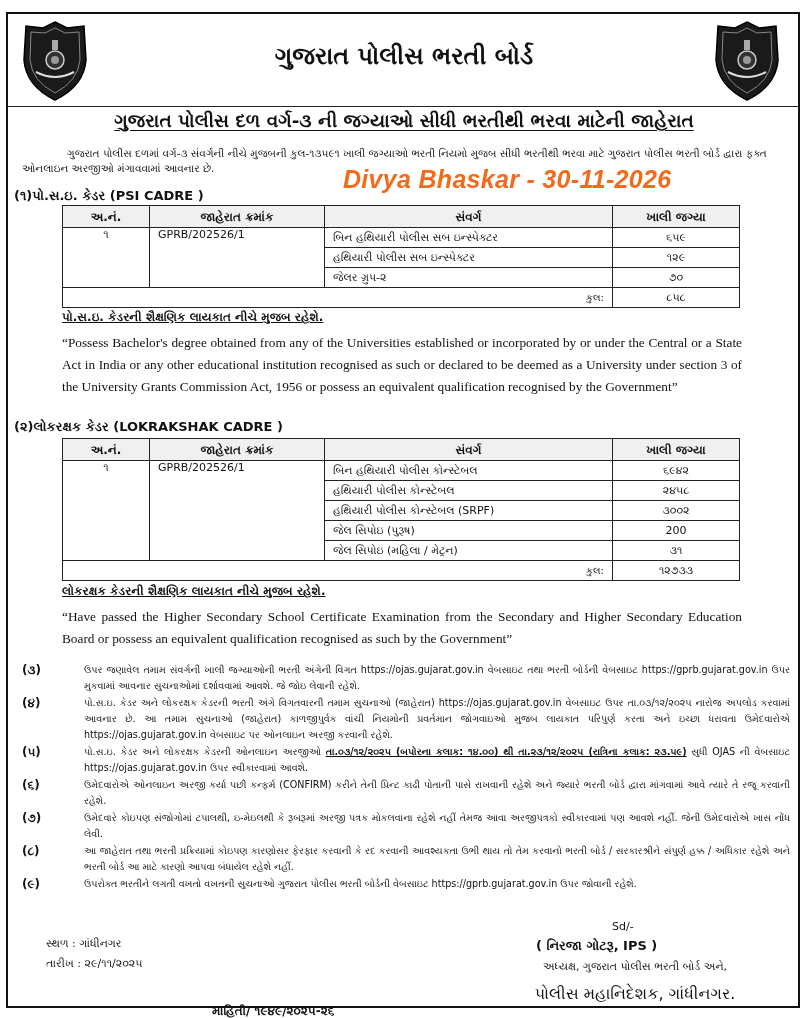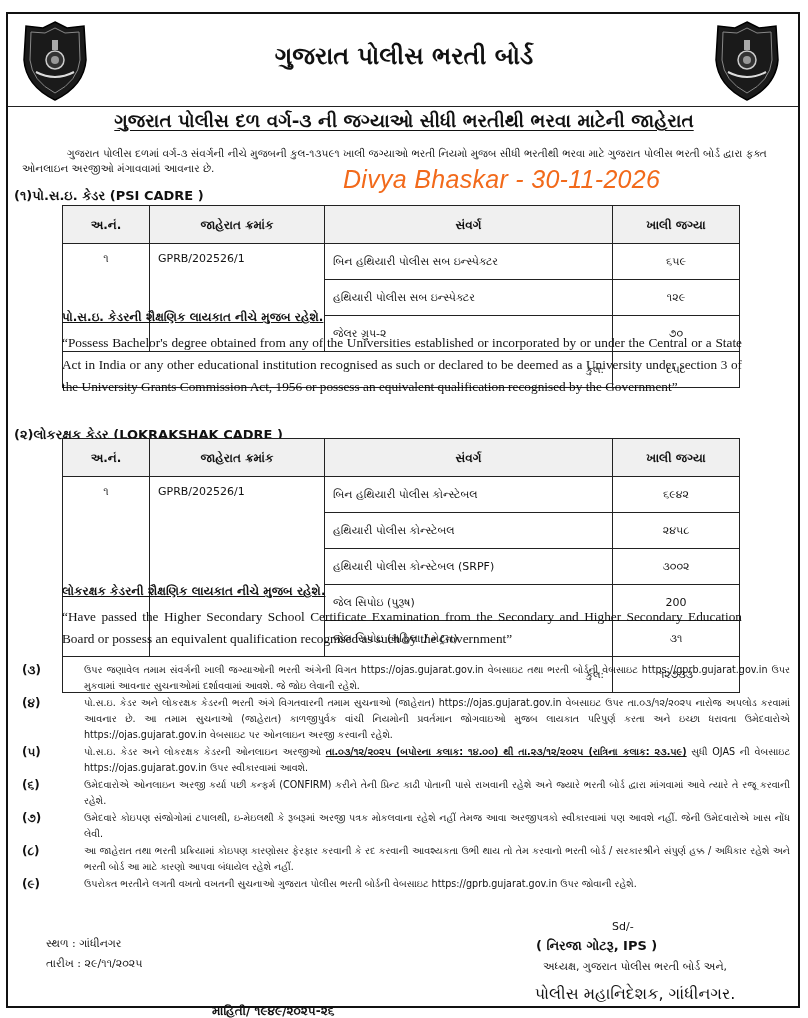--- a/index.html
+++ b/index.html
@@ -5,24 +5,24 @@
     html, body { margin: 0; padding: 0; background: #ffffff; }
     body { width: 808px; height: 1018px; position: relative; overflow: hidden; font-family: "DejaVu Sans", sans-serif; color: #111; }
     .frame { position: absolute; left: 6px; top: 12px; width: 794px; height: 996px; border: 2px solid #111; box-sizing: border-box; }
     .logo { position: absolute; top: 20px; width: 70px; height: 82px; }
     .logo.left { left: 20px; }
     .logo.right { left: 712px; }
     .main-title { position: absolute; top: 42px; left: 0; width: 808px; text-align: center; font-weight: bold; font-size: 24px; text-underline-offset: 4px; }
     .hr { position: absolute; left: 8px; width: 790px; height: 0; border-top: 1.5px solid #222; top: 106px; }
     .sub-title { position: absolute; top: 110px; left: 0; width: 808px; text-align: center; font-weight: bold; font-size: 18.5px; text-decoration: underline; text-underline-offset: 3px; }
     .intro { position: absolute; left: 22px; top: 146px; width: 760px; font-size: 10.5px; line-height: 15px; text-indent: 45px; }
-    .watermark { position: absolute; left: 343px; top: 165px; font-family: "Liberation Sans", sans-serif; font-weight: normal; font-style: italic; font-size: 25px; color: #f26a1b; letter-spacing: 0.3px; }
+    .watermark { position: absolute; left: 343px; top: 165px; font-family: "Liberation Sans", sans-serif; font-weight: bold; font-style: italic; font-size: 25px; color: #f26a1b; letter-spacing: 0.3px; }
     .section-head { position: absolute; left: 14px; font-size: 13px; font-weight: bold; }
     table.cadre { position: absolute; left: 62px; border-collapse: collapse; width: 678px; font-size: 11px; }
-    table.cadre th, table.cadre td { border: 1.3px solid #222; padding: 8px 8px; height: 19px; }
+    table.cadre th, table.cadre td { border: 1.3px solid #222; padding: 0 8px; height: 19px; }
     table.cadre th { background: #f0f0f0; font-weight: bold; height: 21px; font-size: 12px; }
     .c-sr { width: 70px; text-align: center; }
     .c-adv { width: 158px; text-align: left; }
     .c-post { text-align: left; }
     .c-vac { width: 110px; text-align: center; }
     td.vtop { vertical-align: top; padding-top: 2px; }
     td.total-lbl { text-align: right; font-size: 10px; }
     .qual-head { position: absolute; left: 62px; font-size: 12px; font-weight: bold; text-decoration: underline; }
     .quote { position: absolute; left: 62px; width: 680px; font-family: "Liberation Serif", serif; font-size: 13.3px; line-height: 22px; text-align: justify; }
     .points { position: absolute; left: 20px; top: 662px; width: 770px; }
@@ -93,21 +93,21 @@
     </tr>
     <tr>
       <td colspan="3" class="total-lbl">કુલ:</td>
       <td class="c-vac">૮૫૮</td>
     </tr>
   </tbody>
 </table>
 <div class="qual-head" style="top:310px;">પો.સ.ઇ. કેડરની શૈક્ષણિક લાયકાત નીચે મુજબ રહેશે.</div>
 <div class="quote" style="top:332px;">“Possess Bachelor's degree obtained from any of the Universities established or incorporated by or under the Central or a State Act in India or any other educational institution recognised as such or declared to be deemed as a University under section 3 of the University Grants Commission Act, 1956 or possess an equivalent qualification recognised by the Government”</div>
 
-<div class="section-head" style="top:419px;margin-top:8px;">(૨)લોકરક્ષક કેડર (LOKRAKSHAK CADRE )</div>
+<div class="section-head" style="top:419px;">(૨)લોકરક્ષક કેડર (LOKRAKSHAK CADRE )</div>
 <table class="cadre" style="top:438px;">
   <thead>
     <tr>
       <th class="c-sr">અ.નં.</th>
       <th class="c-adv" style="text-align:center;">જાહેરાત ક્રમાંક</th>
       <th class="c-post" style="text-align:center;">સંવર્ગ</th>
       <th class="c-vac">ખાલી જગ્યા</th>
     </tr>
   </thead>
   <tbody>

